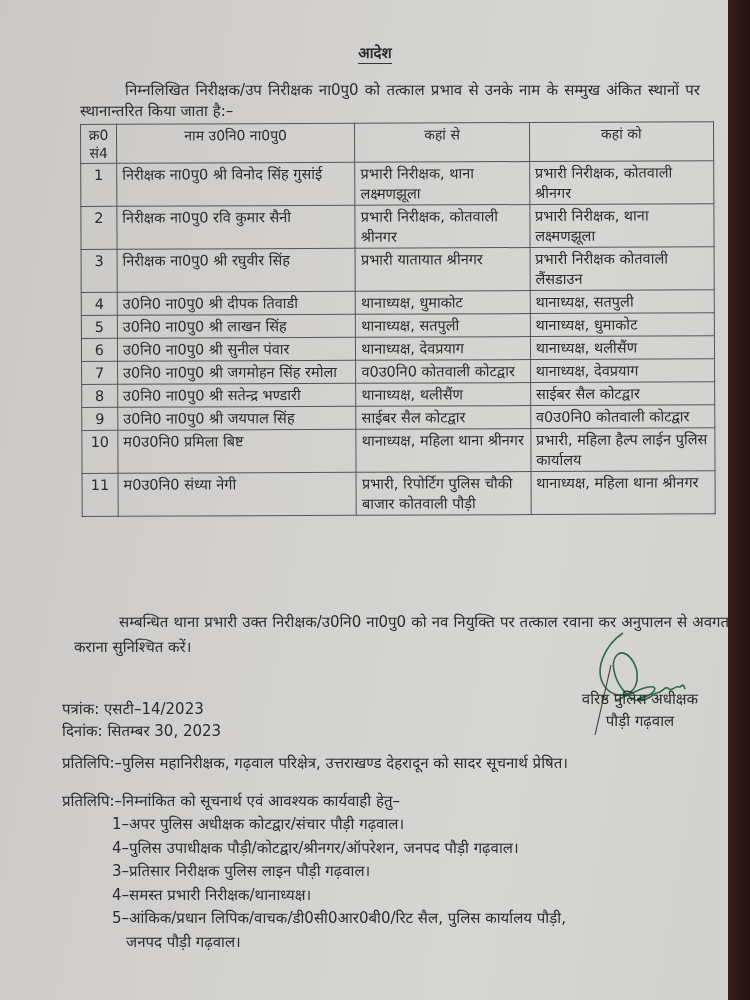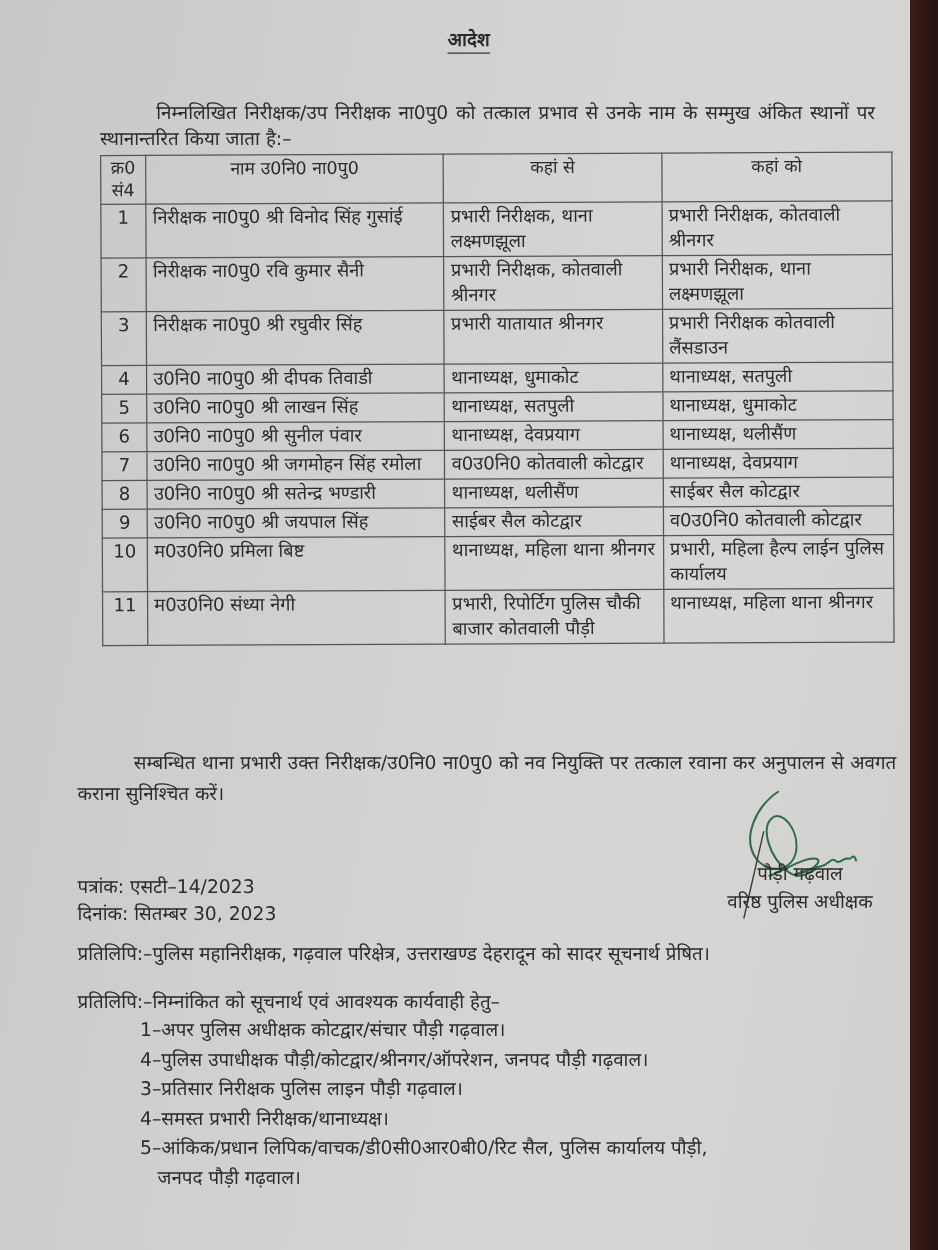--- a/index.html
+++ b/index.html
@@ -29,21 +29,21 @@
       left: 728px;
       top: 0;
       width: 22px;
       height: 1000px;
       background: linear-gradient(90deg, #3a1e18 0%, #241110 100%);
     }
     .title {
       position: absolute;
       left: 0;
       width: 750px;
-      top: 21px;
+      top: 42px;
       text-align: center;
       font-size: 15px;
       font-weight: bold;
     }
     .title span {
       border-bottom: 1.5px solid #333;
       padding-bottom: 1px;
     }
     .intro {
       position: absolute;
@@ -233,31 +233,31 @@
       </tr>
       <tr>
         <td class="col-sn">11</td>
         <td>म0उ0नि0 संध्या नेगी</td>
         <td>प्रभारी, रिपोर्टिग पुलिस चौकी बाजार कोतवाली पौड़ी</td>
         <td>थानाध्यक्ष, महिला थाना श्रीनगर</td>
       </tr>
     </tbody>
   </table>
 
-  <p class="closing" style="margin:0;">सम्बन्धित थाना प्रभारी उक्त निरीक्षक/उ0नि0 ना0पु0 को नव नियुक्ति पर तत्काल रवाना कर अनुपालन से अवगत कराना सुनिश्चित करें।</p>
+  <p class="closing" style="margin:12px;">सम्बन्धित थाना प्रभारी उक्त निरीक्षक/उ0नि0 ना0पु0 को नव नियुक्ति पर तत्काल रवाना कर अनुपालन से अवगत कराना सुनिश्चित करें।</p>
 
   <svg class="signature" viewBox="0 0 160 110">
     <path d="M48 8 C30 20, 18 45, 30 62 C40 75, 60 72, 62 55 C64 38, 50 22, 42 30 C34 38, 40 60, 55 72 C62 78, 70 76, 78 70" fill="none" stroke="#2f6b48" stroke-width="1.6"></path>
     <path d="M40 76 C55 70, 70 60, 78 62 C84 64, 74 72, 64 74 C60 75, 70 70, 82 68 C88 67, 90 60, 94 64 C97 67, 100 60, 104 62 C106 63, 108 56, 110 64" fill="none" stroke="#2f6b48" stroke-width="1.6"></path>
     <path d="M36 40 L20 110" fill="none" stroke="#3a3a3a" stroke-width="1.1"></path>
   </svg>
 
   <div class="sign-block">
+    <div>वरिष्ठ पुलिस अधीक्षक</div>
     <div>पौड़ी गढ़वाल</div>
-    <div>वरिष्ठ पुलिस अधीक्षक</div>
   </div>
 
   <div class="letter-meta">
     <div>पत्रांक: एसटी–14/2023</div>
     <div>दिनांक: सितम्बर 30, 2023</div>
   </div>
 
   <div class="copy1">प्रतिलिपि:–पुलिस महानिरीक्षक, गढ़वाल परिक्षेत्र, उत्तराखण्ड देहरादून को सादर सूचनार्थ प्रेषित।</div>
 
   <div class="copy2">

